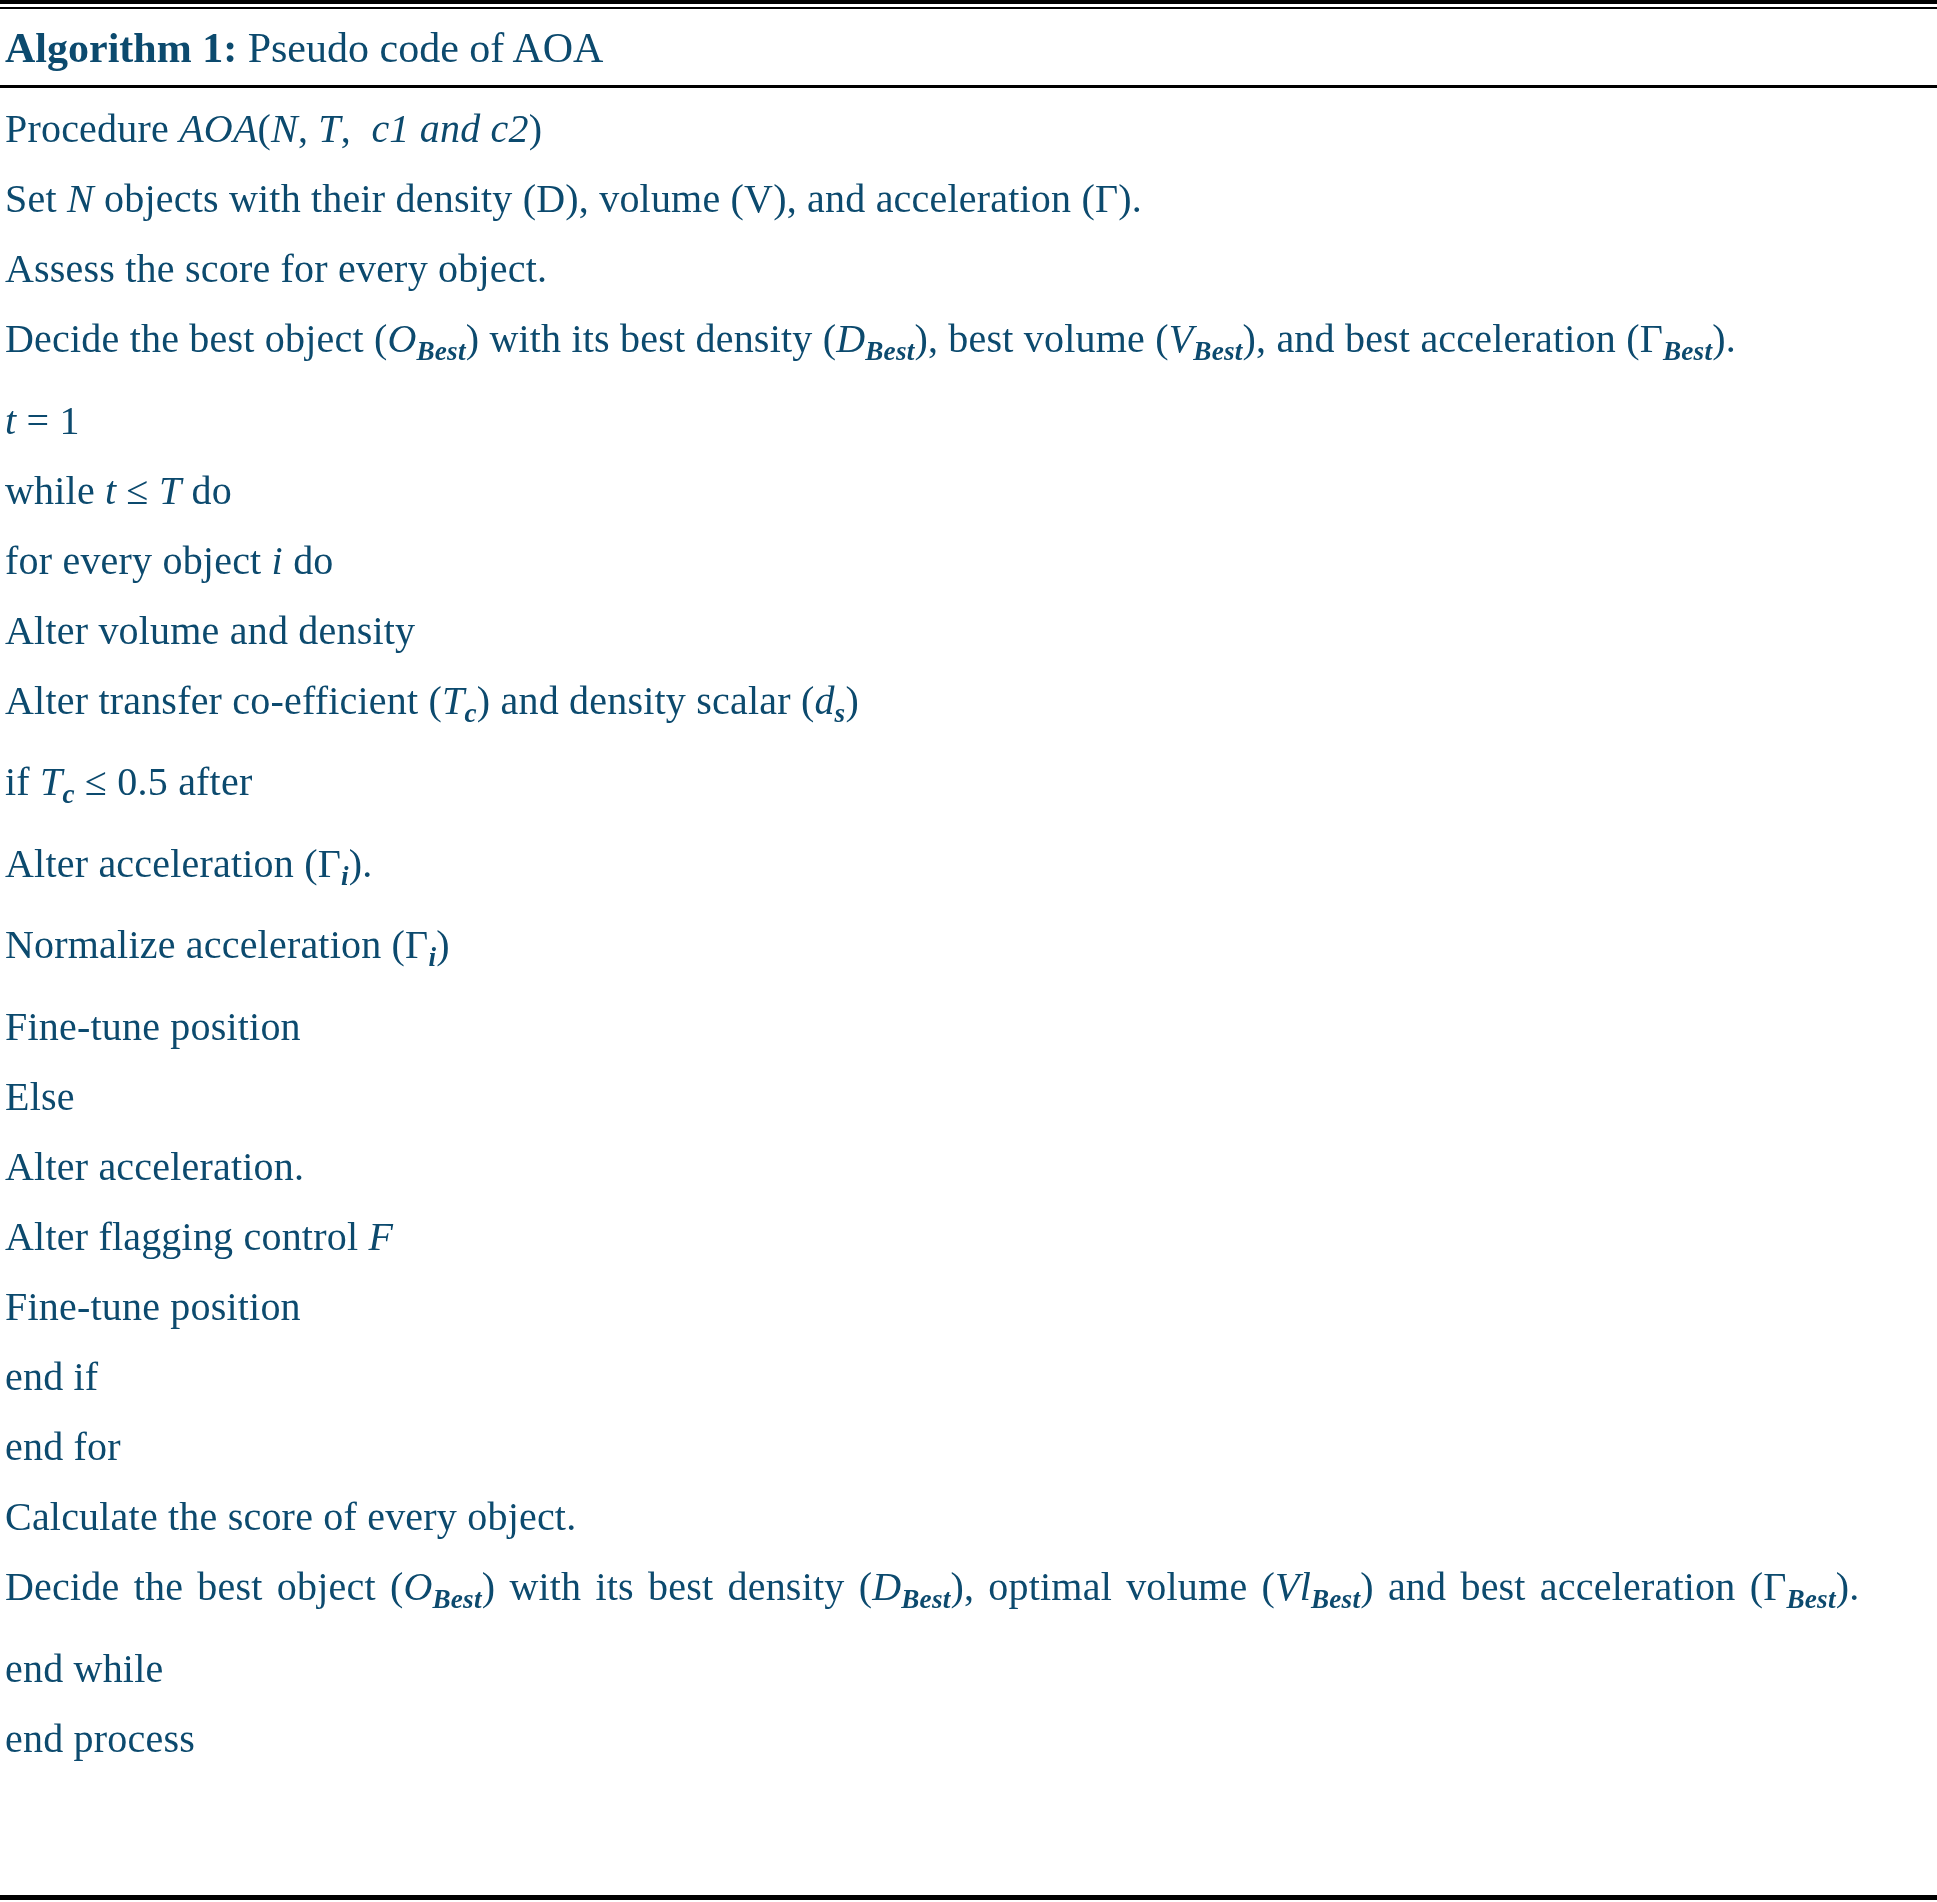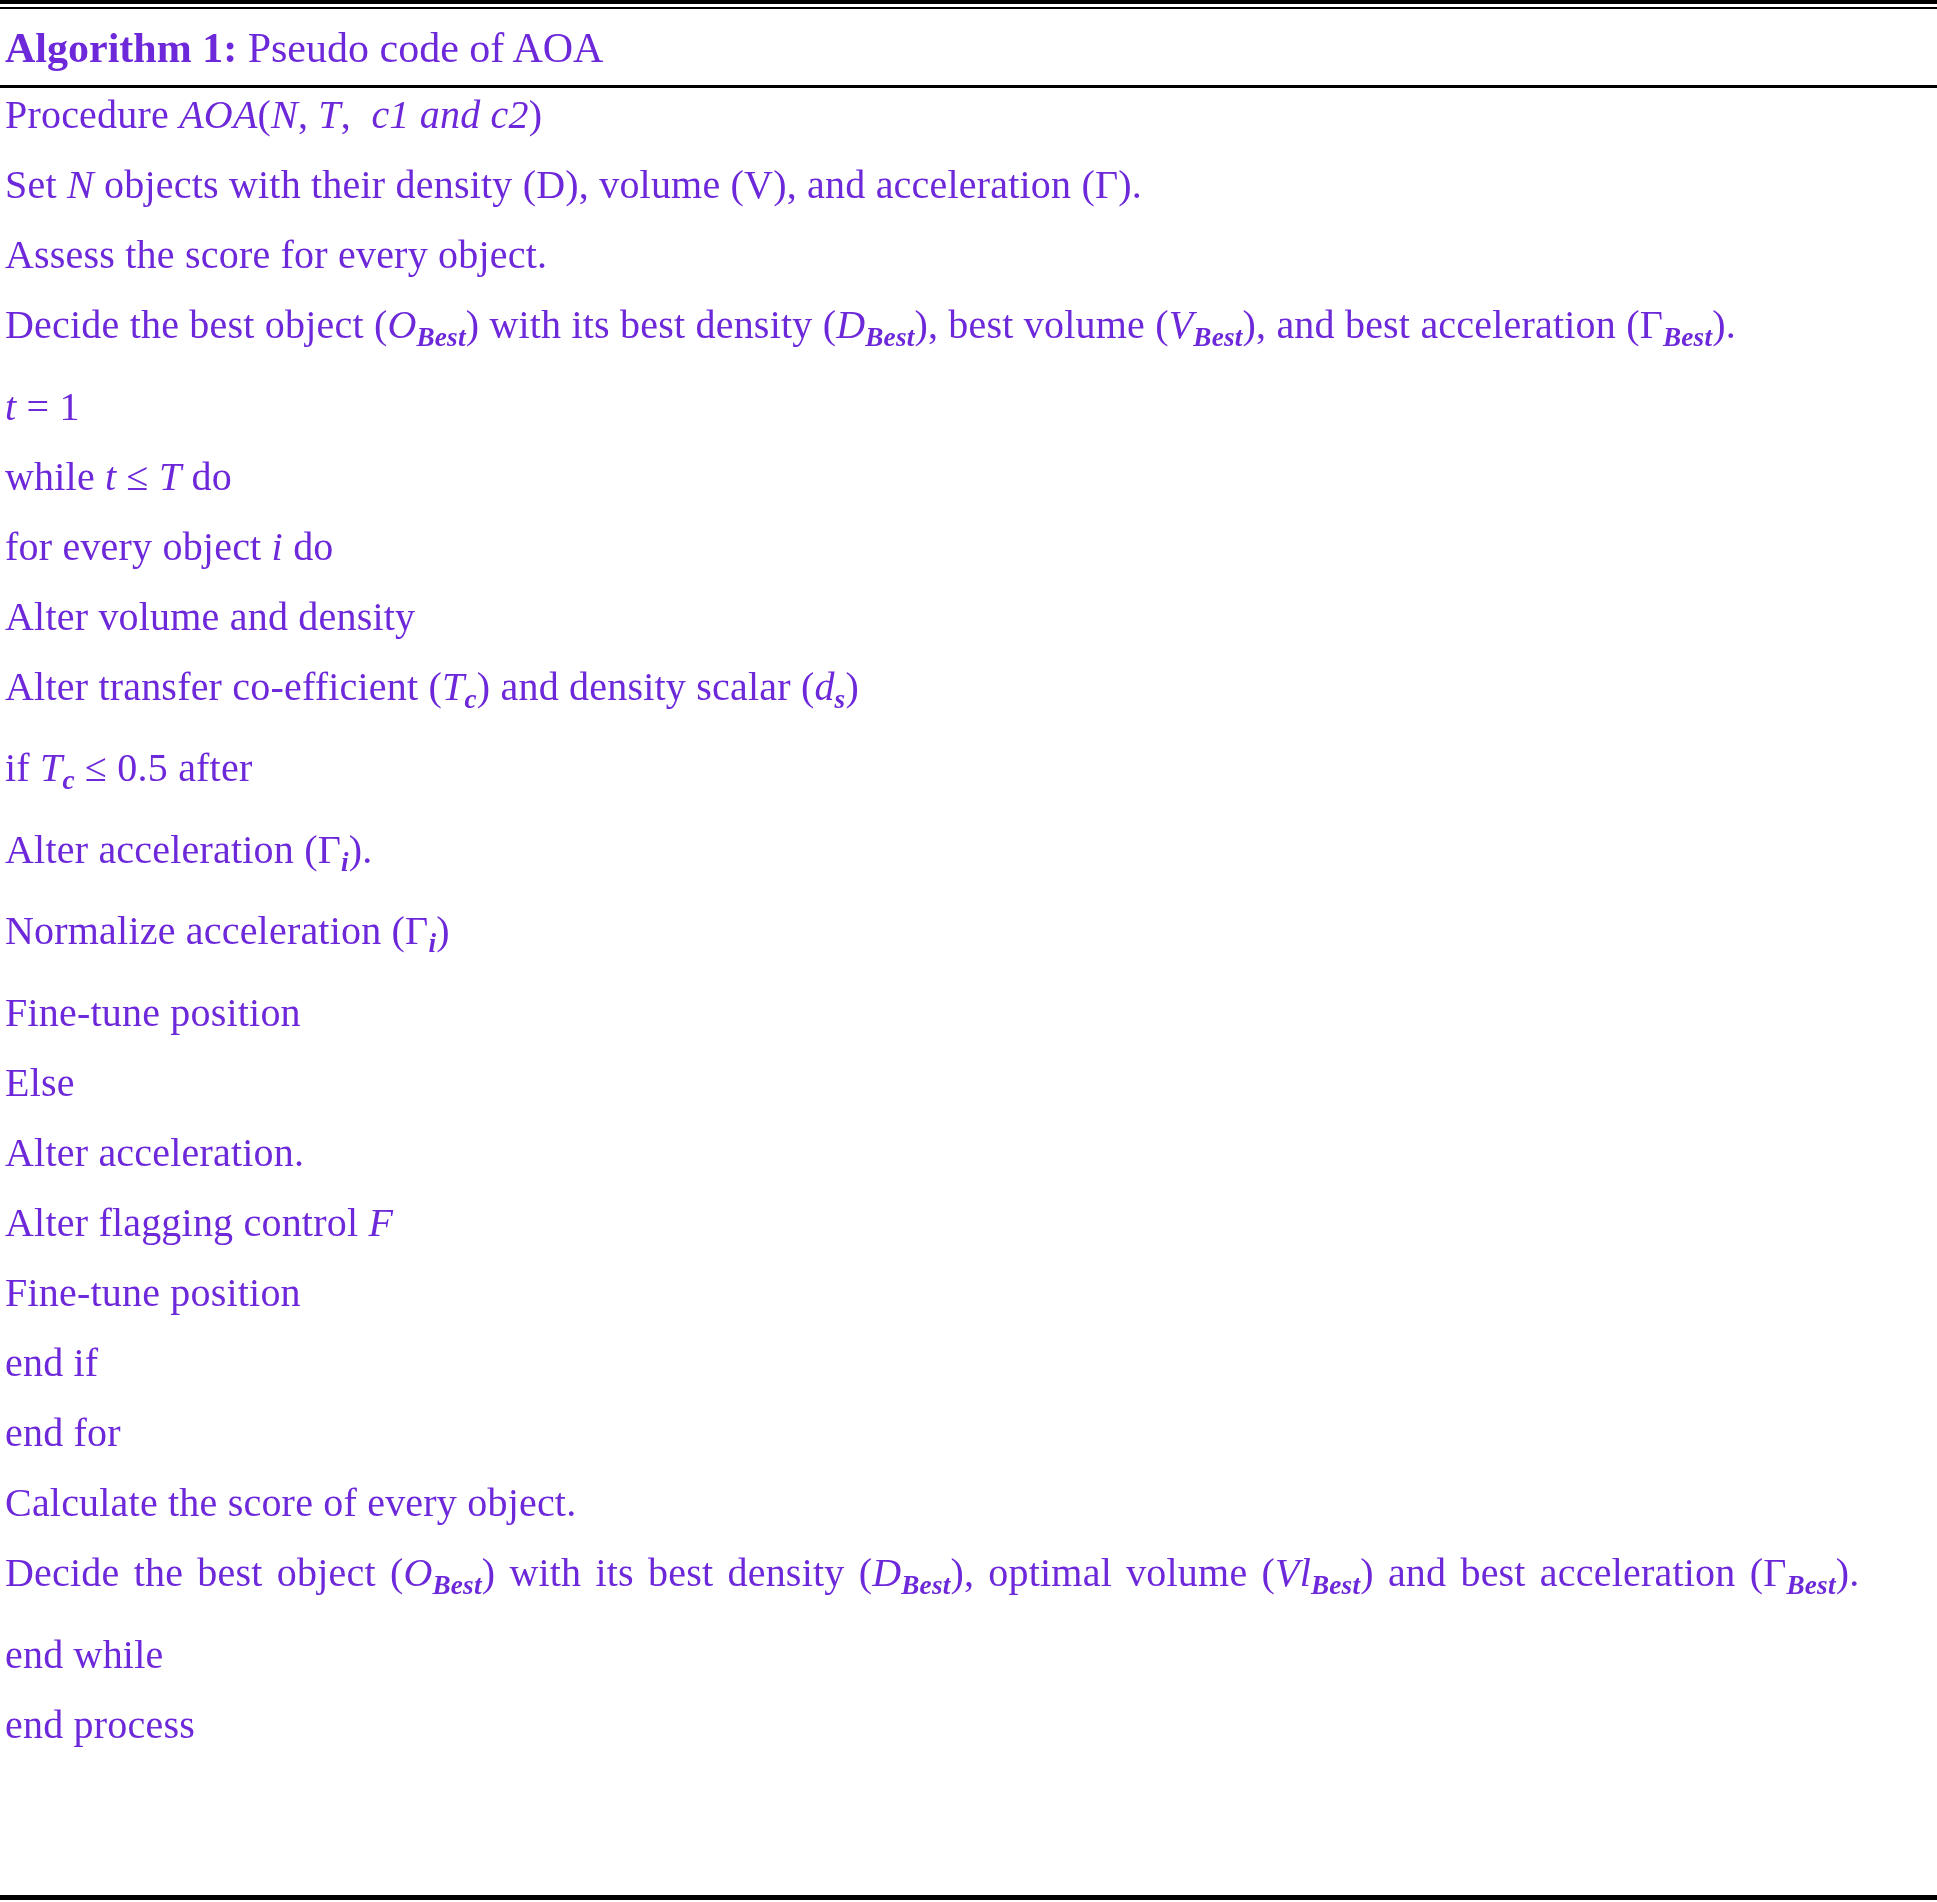--- a/index.html
+++ b/index.html
@@ -6,41 +6,41 @@
     margin: 0;
     padding: 0;
     background: #ffffff;
   }
   .page {
     position: relative;
     width: 1937px;
     height: 1903px;
     box-sizing: border-box;
     background: #ffffff;
-    color: #6d28d9;
+    color: #0c4a6e;
     font-family: "Liberation Serif", "DejaVu Serif", serif;
     overflow: hidden;
   }
   .rule { background: #000000; width: 100%; }
   .rule-top-thick { height: 4px; }
   .rule-top-thin  { height: 2px; margin-top: 3px; }
   .rule-mid       { height: 3px; }
   .rule-bottom    { position: absolute; left: 0; bottom: 3px; height: 5px; }
 
   .algo-header {
     padding: 15px 5px 13px 5px;
     font-size: 42px;
     line-height: 48px;
     white-space: nowrap;
   }
   .bf { font-weight: bold; }
   .it { font-style: italic; }
 
   .algo-body {
-    padding: 2px 0 0 5px;
+    padding: 16px 0 0 5px;
     font-size: 40px;
   }
   .ln {
     line-height: 50px;
     margin: 0 0 20px 0;
     letter-spacing: 0.2px;
   }
   .ln .sub {
     font-style: italic;
     font-size: 68%;

